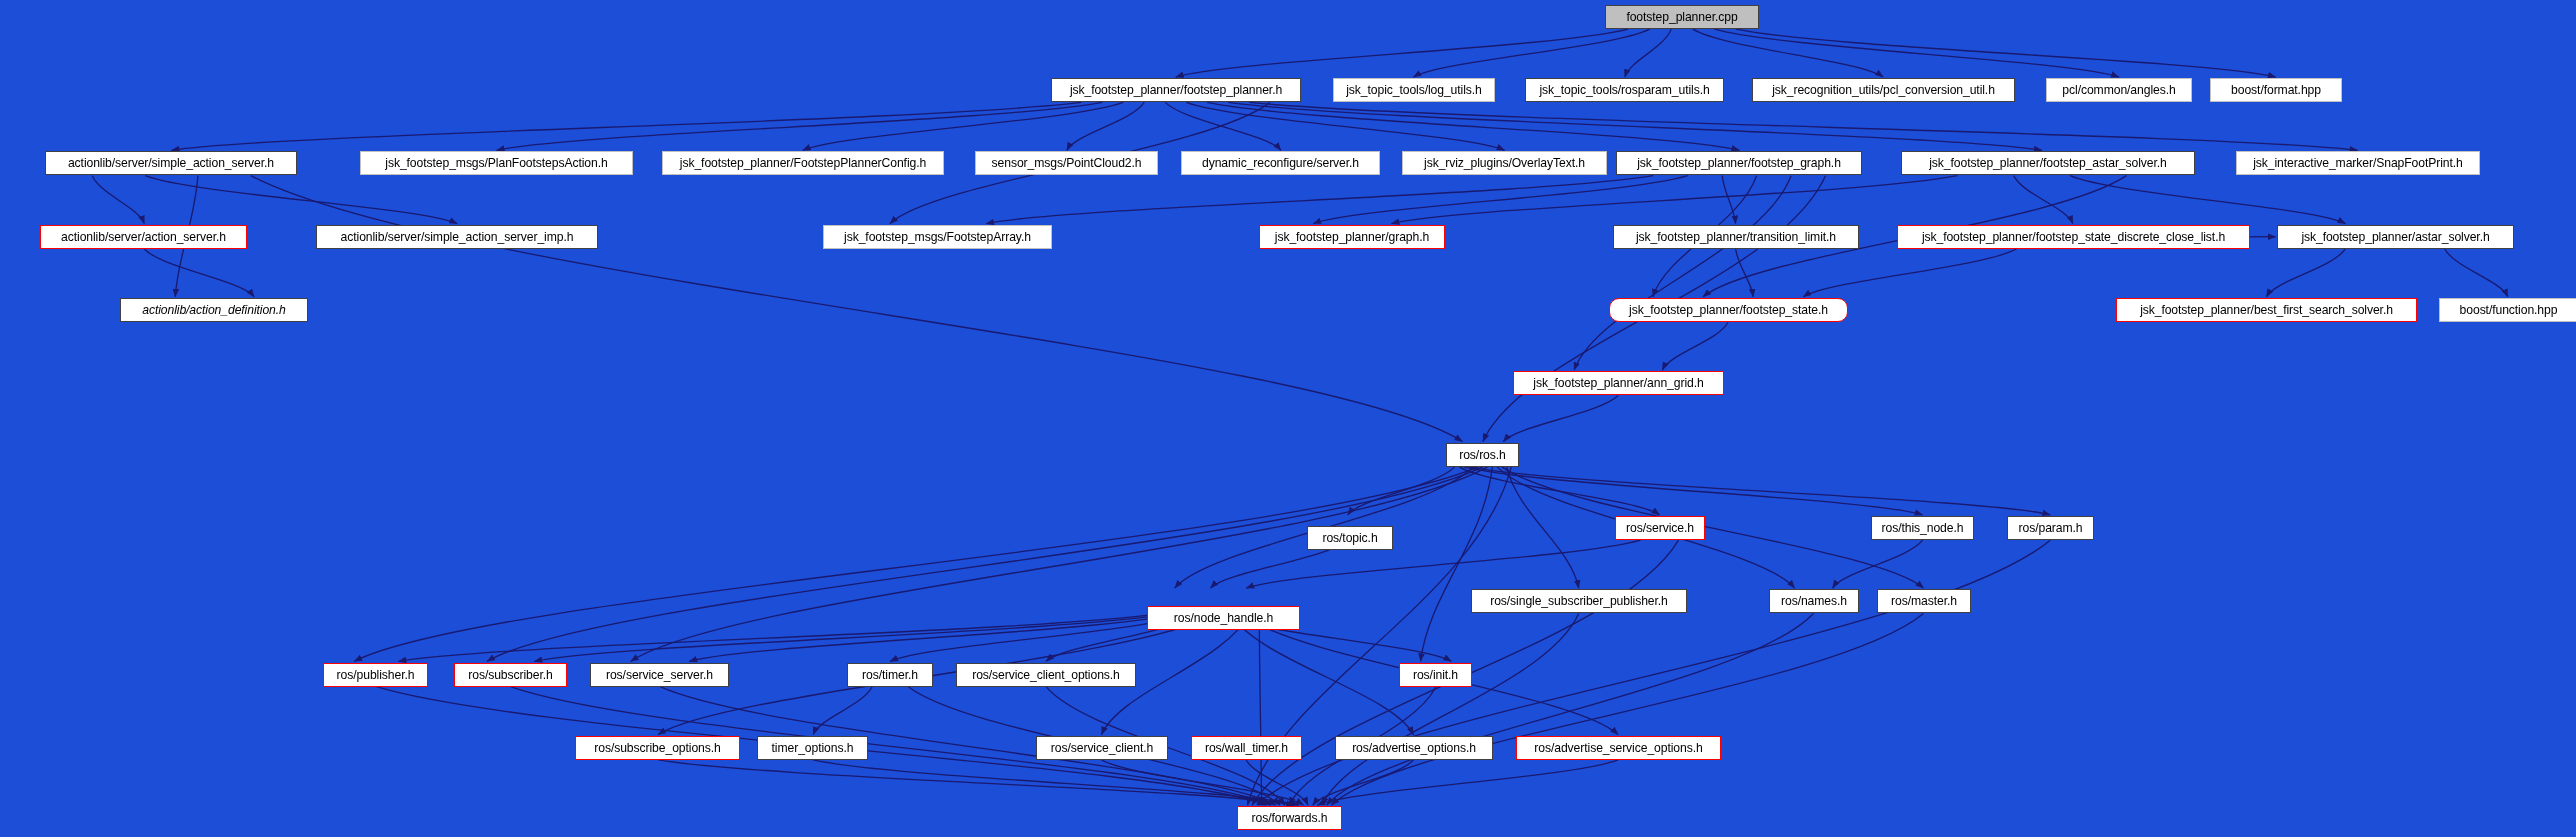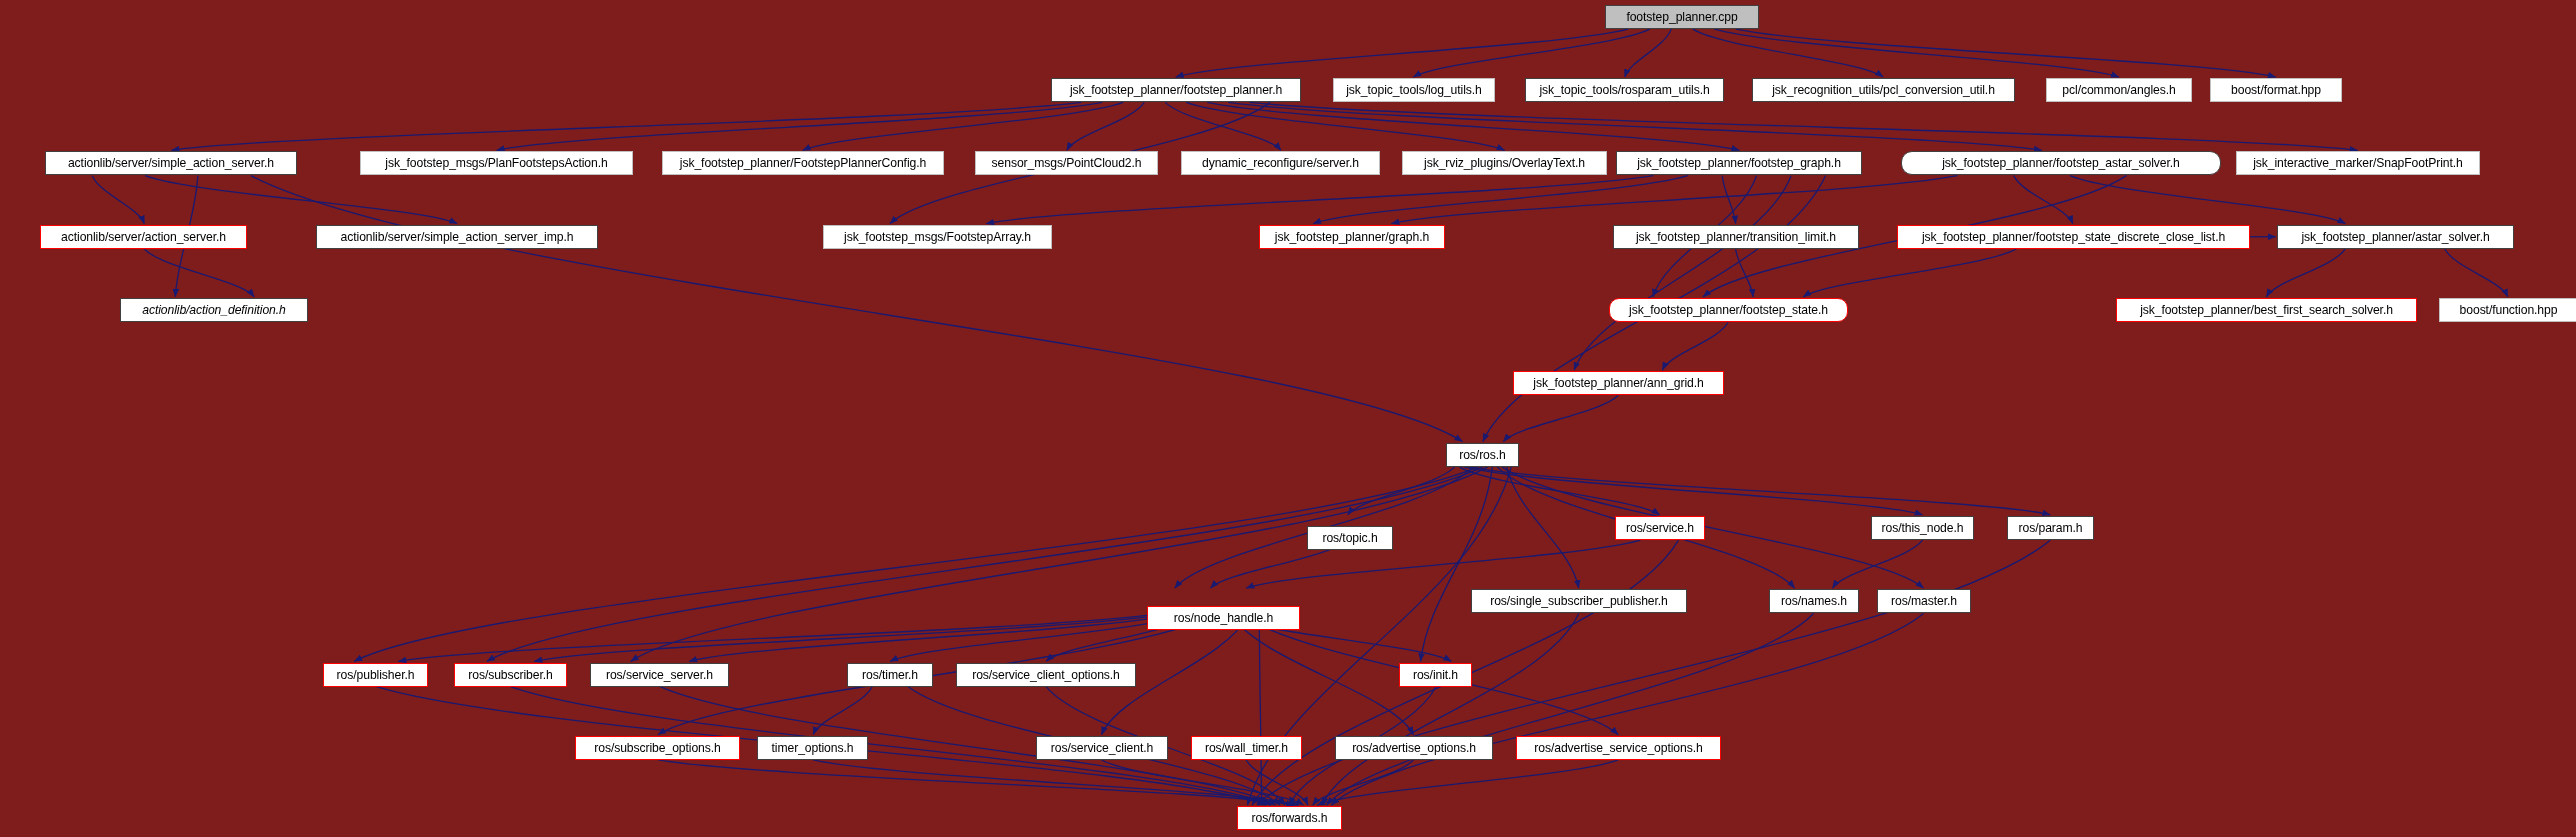--- a/index.html
+++ b/index.html
@@ -5,21 +5,21 @@
 <style>
   html, body {
     margin: 0;
     padding: 0;
     background: #ffffff;
   }
   #graph-root {
     position: relative;
     width: 2576px;
     height: 837px;
-    background: #7f1d1d;
+    background: #1d4ed8;
     font-family: "Liberation Sans", "DejaVu Sans", sans-serif;
     overflow: hidden;
   }
   #edge-layer {
     position: absolute;
     left: 0;
     top: 0;
     width: 2576px;
     height: 837px;
     pointer-events: none;
@@ -187,21 +187,21 @@
       </div>
       <div class="gnode grey" style="left: 1181px; top: 151px; width: 199px;">
         <span class="label">dynamic_reconfigure/server.h</span>
       </div>
       <div class="gnode grey" style="left: 1402px; top: 151px; width: 205px;">
         <span class="label">jsk_rviz_plugins/OverlayText.h</span>
       </div>
       <div class="gnode " style="left: 1616px; top: 151px; width: 246px;">
         <span class="label">jsk_footstep_planner/footstep_graph.h</span>
       </div>
-      <div class="gnode " style="left: 1901px; top: 151px; width: 320px; border-radius: 11px;">
+      <div class="gnode " style="left: 1901px; top: 151px; width: 294px;">
         <span class="label">jsk_footstep_planner/footstep_astar_solver.h</span>
       </div>
       <div class="gnode grey" style="left: 2236px; top: 151px; width: 244px;">
         <span class="label">jsk_interactive_marker/SnapFootPrint.h</span>
       </div>
       <div class="gnode red" style="left: 40px; top: 225px; width: 207px;">
         <span class="label">actionlib/server/action_server.h</span>
       </div>
       <div class="gnode " style="left: 316px; top: 225px; width: 282px;">
         <span class="label">actionlib/server/simple_action_server_imp.h</span>

